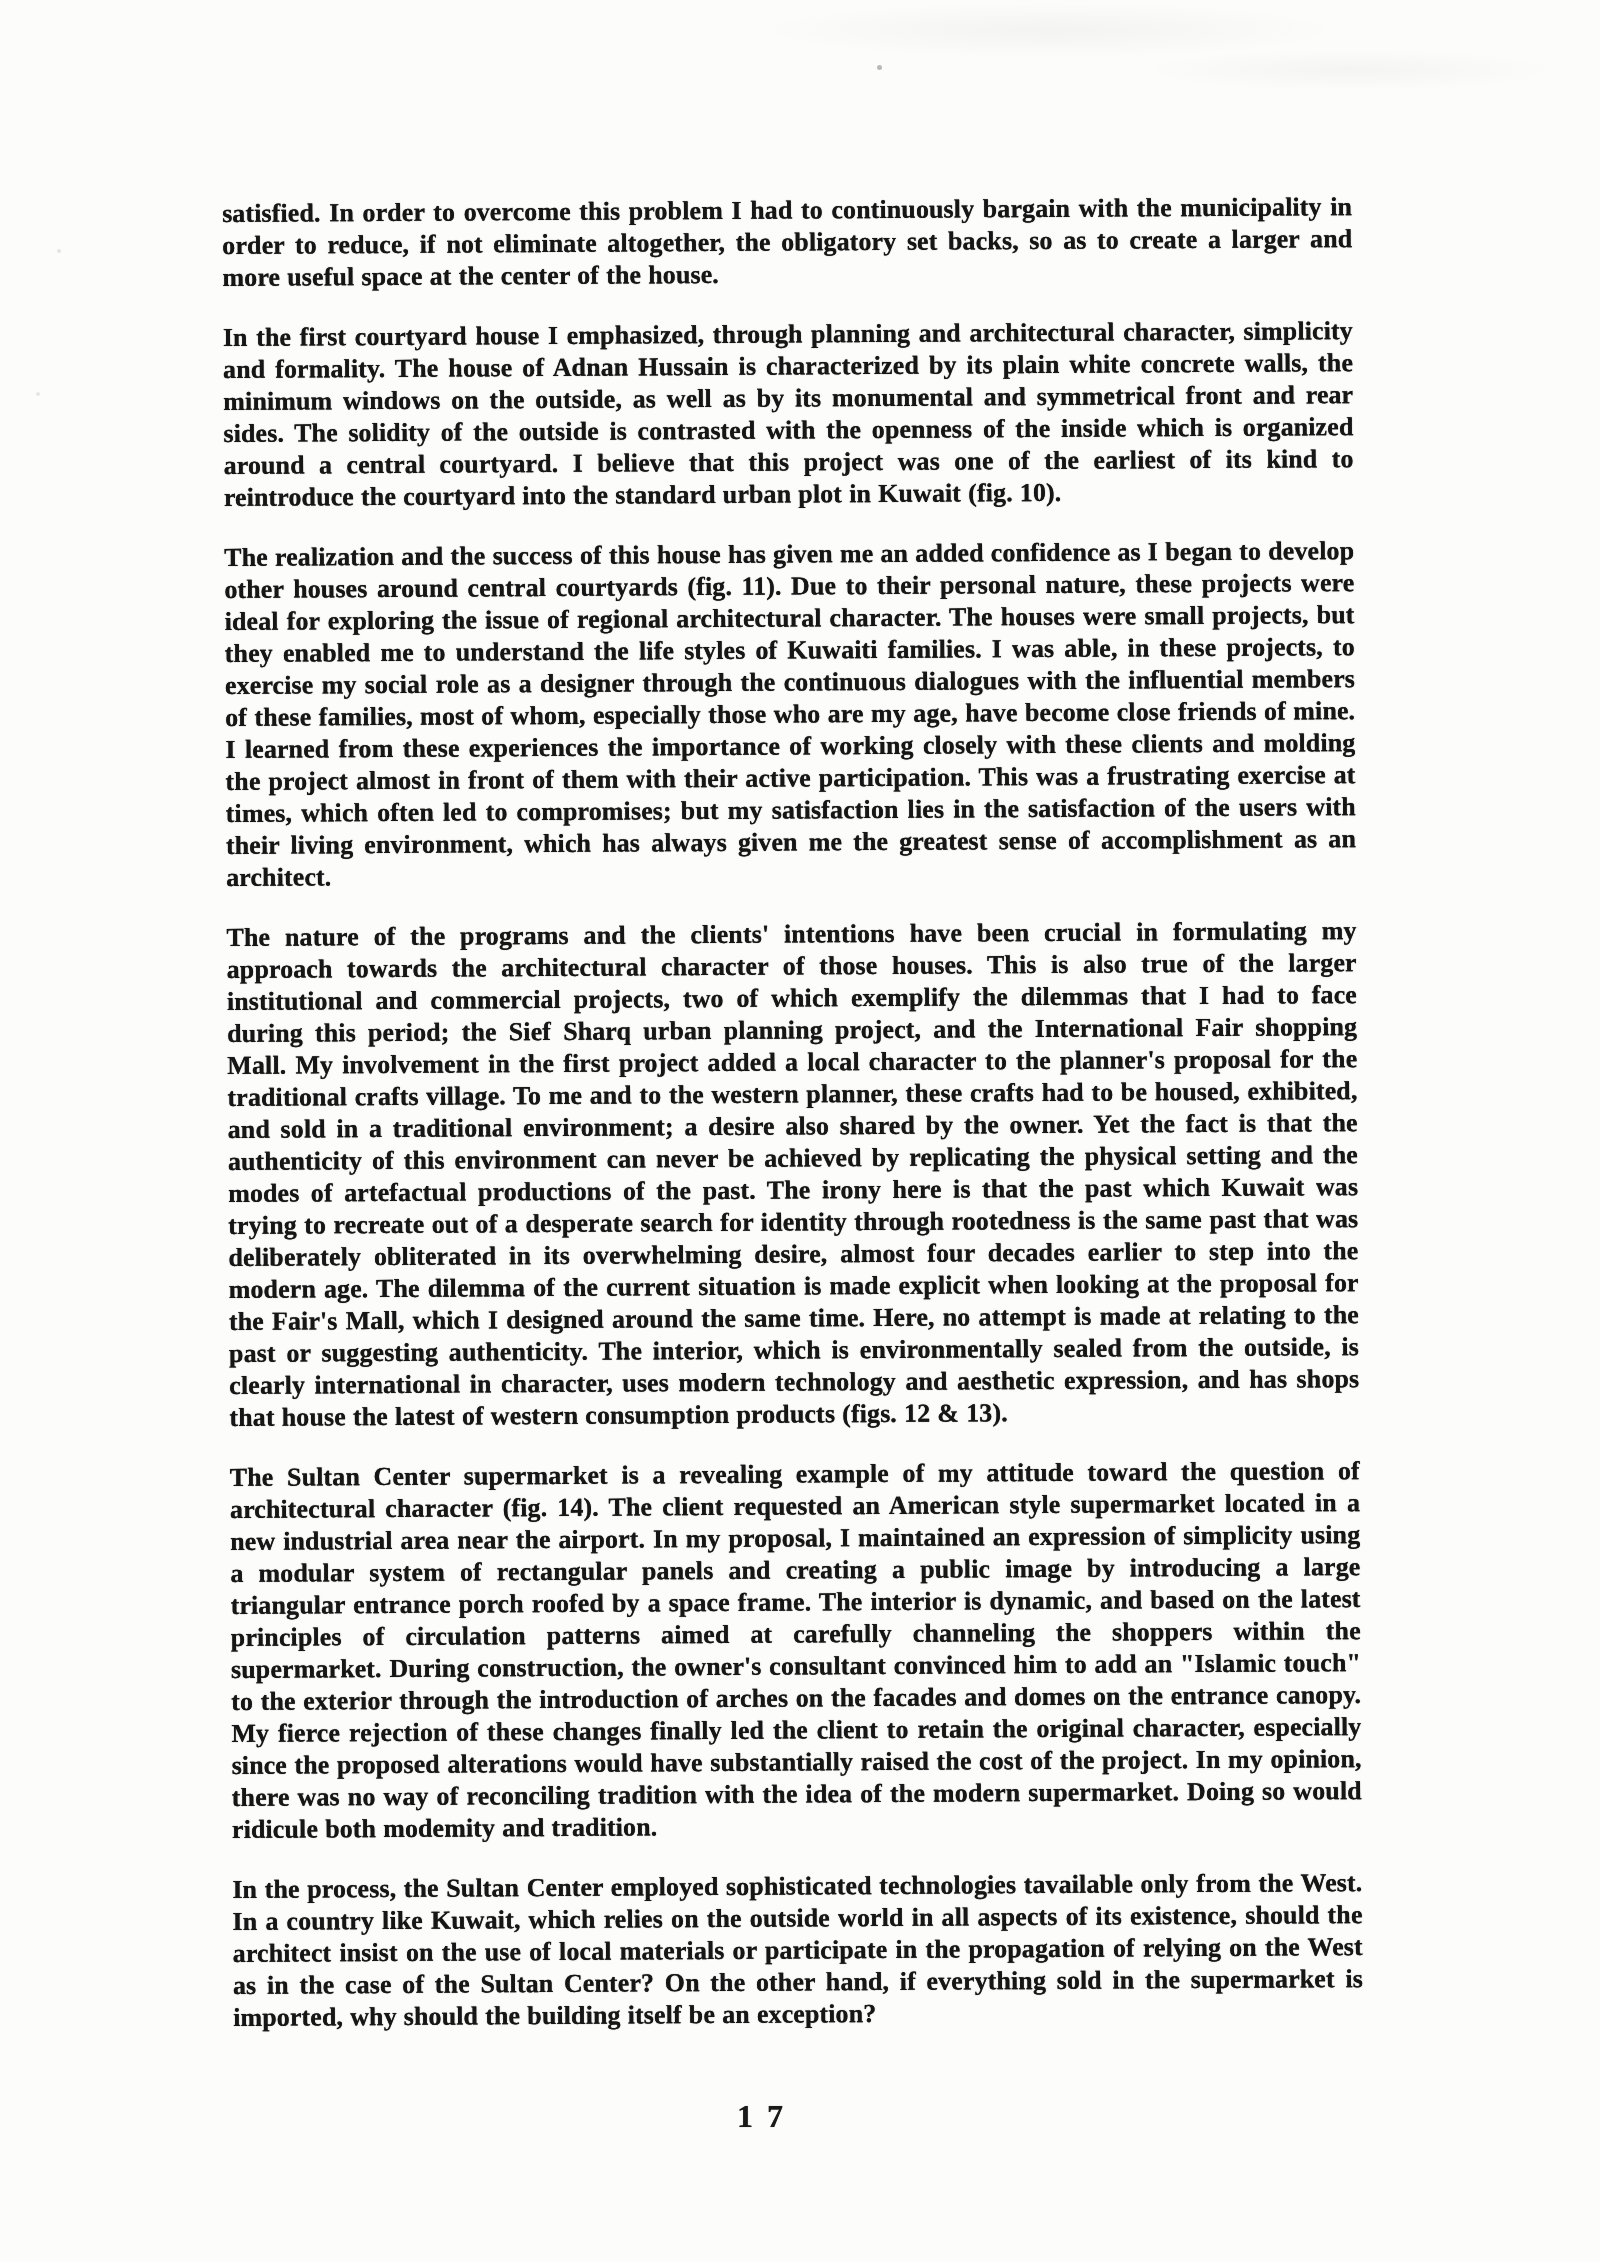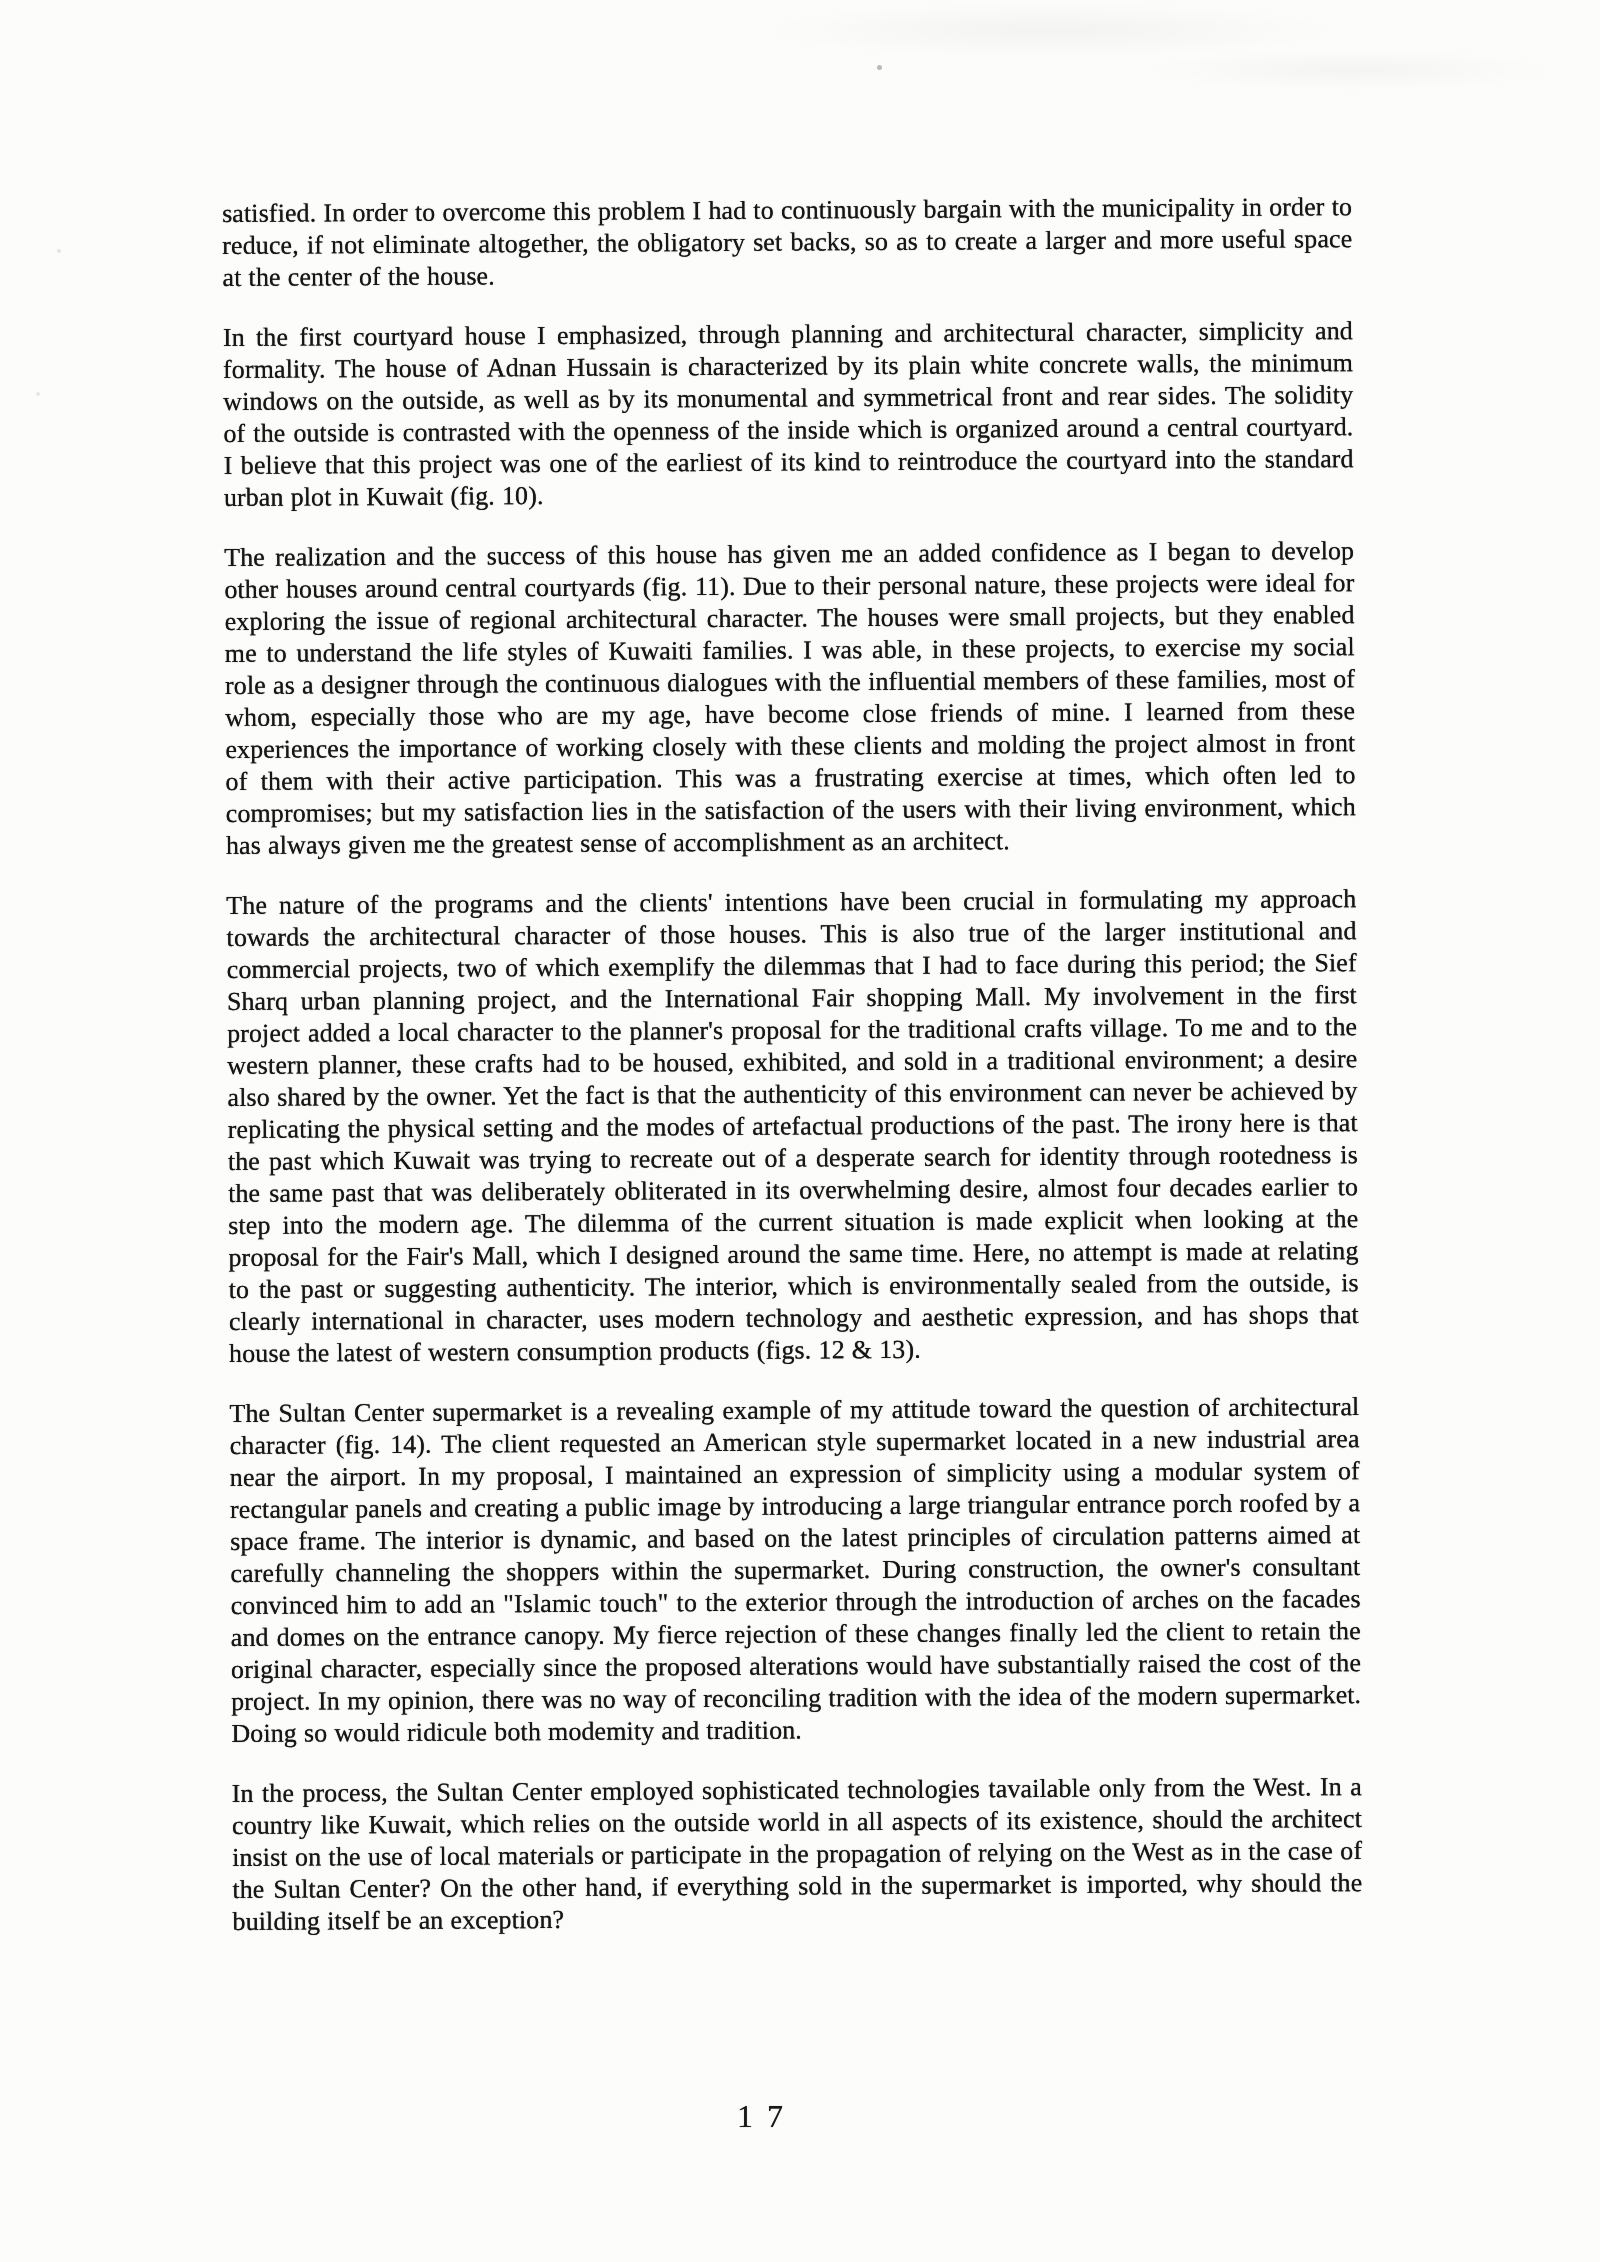--- a/index.html
+++ b/index.html
@@ -7,20 +7,21 @@
     padding: 0;
     background: #e8e8e8;
   }
   .page {
     position: relative;
     width: 1600px;
     height: 2262px;
     background: #fcfcfb;
     overflow: hidden;
     font-family: "Liberation Serif", "DejaVu Serif", serif;
+    font-weight: bold;
   }
   
   .page::before {
     content: "";
     position: absolute;
     left: 0; top: 0;
     width: 1600px; height: 140px;
     background:
       radial-gradient(ellipse 420px 40px at 1050px 30px, rgba(0,0,0,0.035), transparent 70%),
       radial-gradient(ellipse 300px 30px at 1350px 70px, rgba(0,0,0,0.03), transparent 70%);

